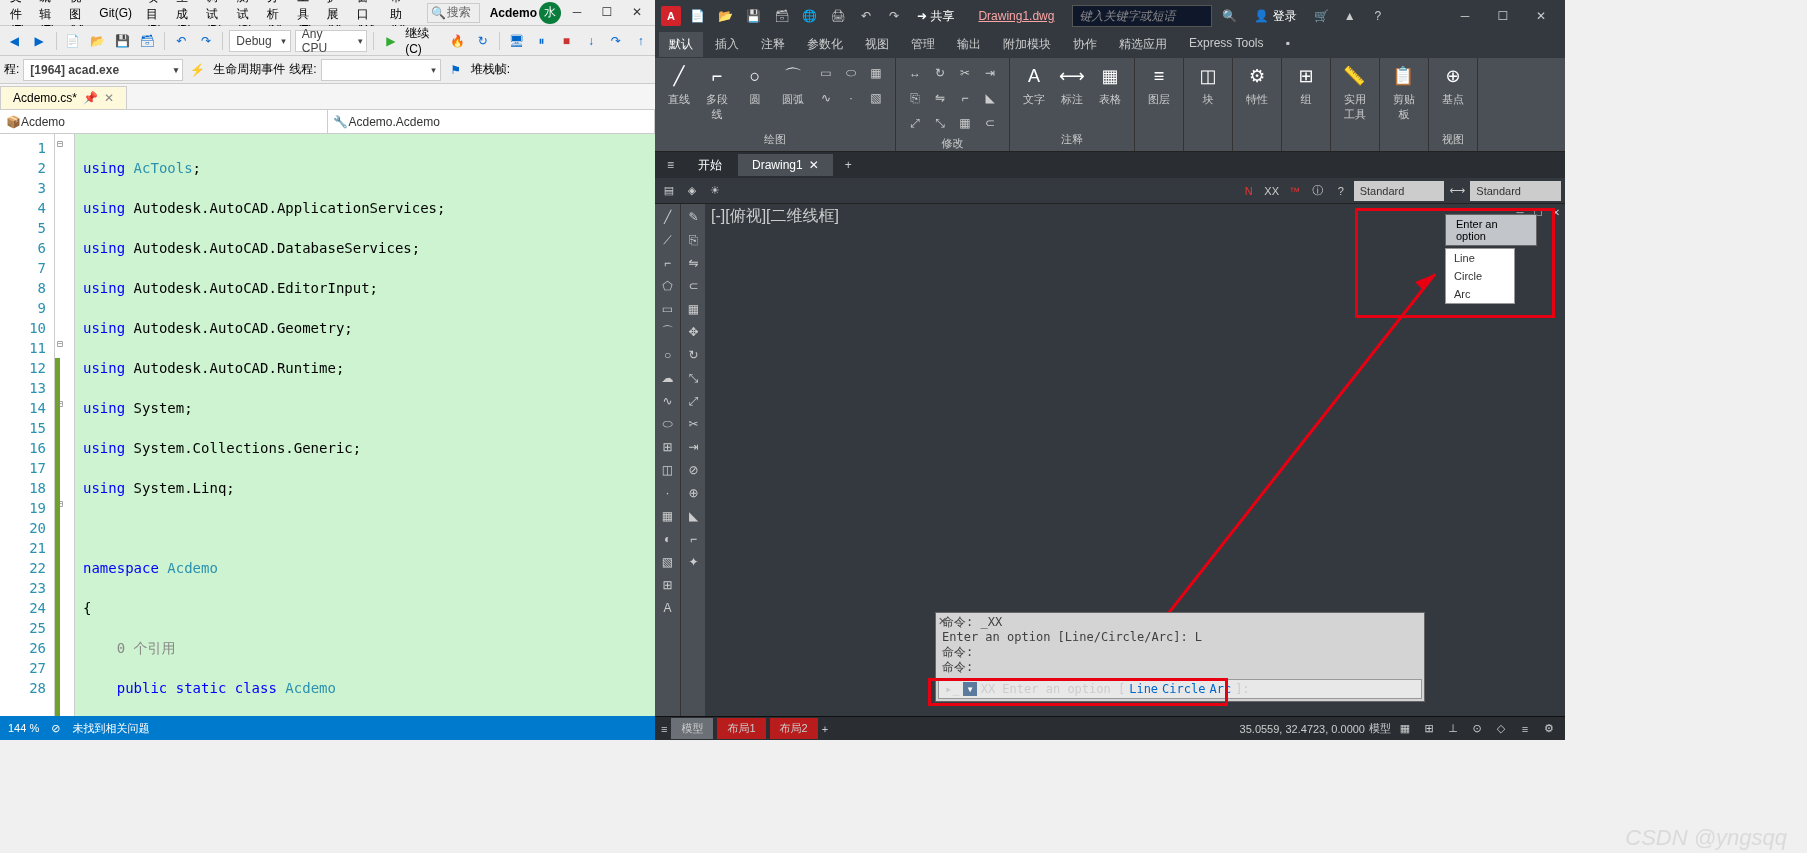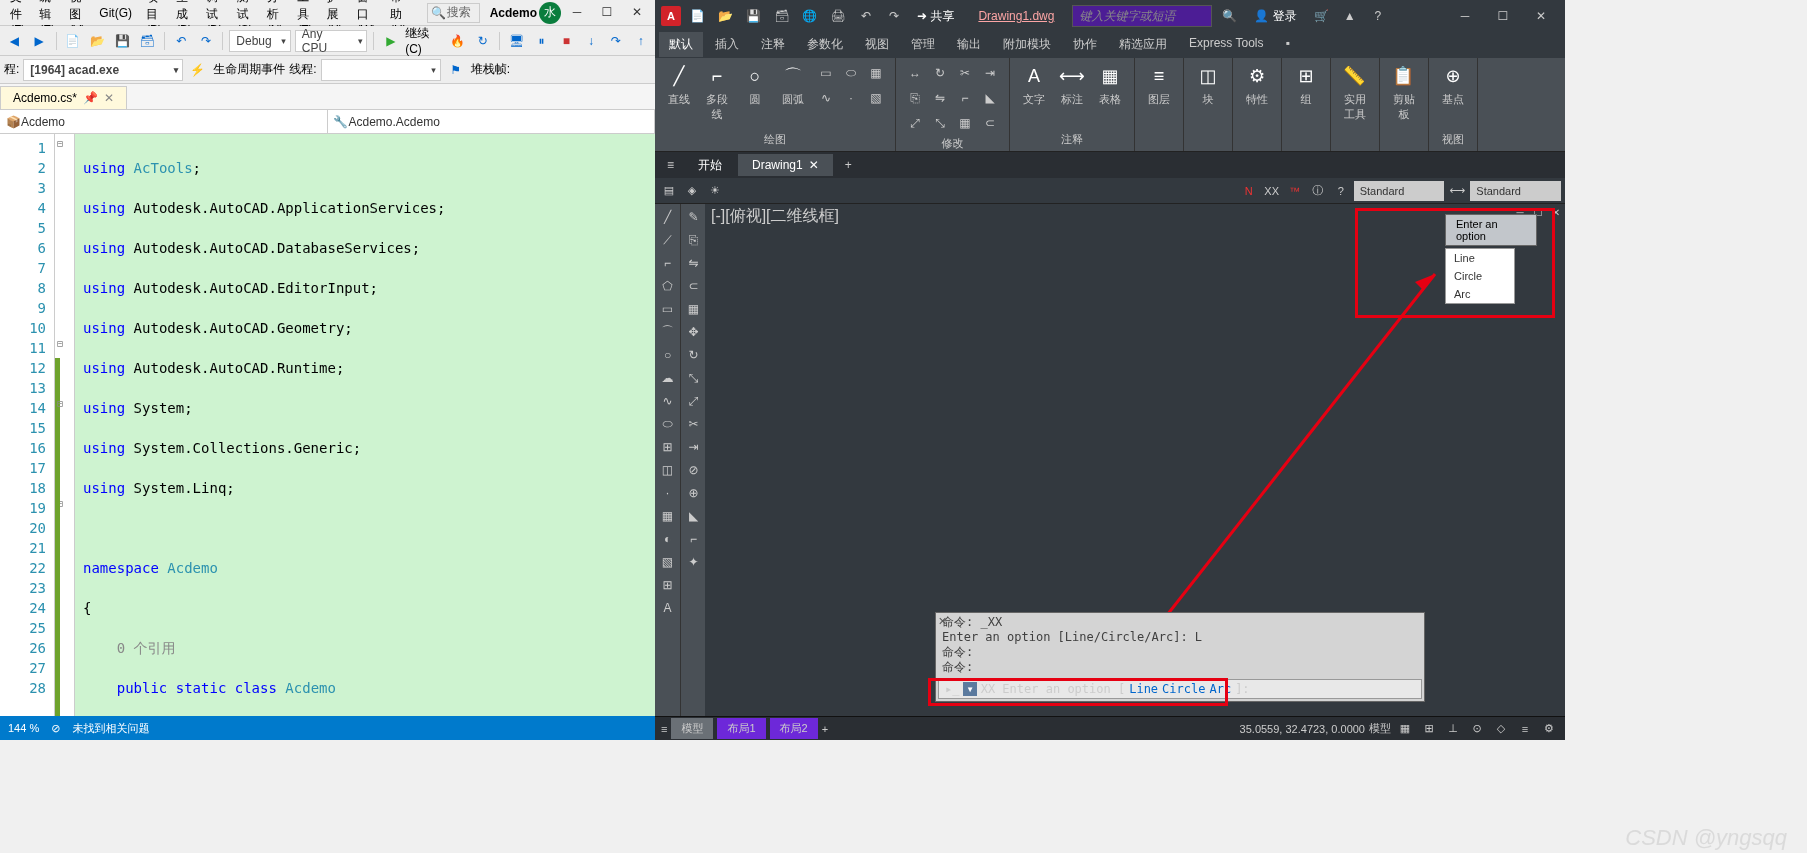--- a/index.html
+++ b/index.html
@@ -42,21 +42,21 @@
 
 .vs-status { height: 24px; background: #007acc; color: #fff; display: flex; align-items: center; padding: 0 8px; gap: 12px; font-size: 11px; position: absolute; bottom: 0; left: 0; right: 0; }
 
 
 .acad { position: absolute; left: 655px; top: 0; width: 910px; height: 740px; background: #33393f; color: #ccc; display: flex; flex-direction: column; }
 .acad-title { height: 32px; background: #33393f; display: flex; align-items: center; padding: 0 6px; gap: 6px; }
 .acad-logo { width: 20px; height: 20px; background: #d2232a; color: #fff; display: flex; align-items: center; justify-content: center; font-weight: bold; font-size: 11px; border-radius: 2px; }
 .acad-qat-btn { width: 22px; height: 22px; display: flex; align-items: center; justify-content: center; color: #ccc; }
 .acad-share { color: #fff; padding: 0 6px; }
 .acad-docname { color: #fca5a5; margin: 17px 12px; text-decoration: underline; }
-.acad-search { width: 140px; height: 22px; background: #4c1d95; border: 1px solid #555; color: #888; padding: 0 6px; font-style: italic; display:flex; align-items:center; }
+.acad-search { width: 140px; height: 22px; background: #0f172a; border: 1px solid #555; color: #888; padding: 0 6px; font-style: italic; display:flex; align-items:center; }
 .acad-winctrl { margin-left: auto; display: flex; gap: 2px; }
 .acad-winbtn { width: 36px; height: 28px; display: flex; align-items: center; justify-content: center; color: #ccc; }
 
 .acad-ribbon-tabs { height: 26px; background: #33393f; display: flex; align-items: flex-start; padding: 0 4px; gap: 2px; font-size: 12px; }
 .rtab { padding: 4px 10px; color: #ccc; cursor: pointer; }
 .rtab.active { background: #4a5056; color: #fff; }
 
 .acad-ribbon { height: 94px; background: #4a5056; display: flex; border-bottom: 1px solid #222; }
 .rpanel { border-right: 1px solid #333; padding: 4px 8px; display: flex; flex-direction: column; align-items: center; justify-content: space-between; }
 .rpanel-content { display: flex; gap: 6px; align-items: flex-start; }
@@ -93,21 +93,21 @@
 .red-arrow { position: absolute; pointer-events: none; }
 
 
 .cmd-window { position: absolute; left: 230px; bottom: 14px; width: 490px; background: #d4d4d4; border: 1px solid #666; }
 .cmd-hist { padding: 2px 6px; font-family: "Consolas",monospace; font-size: 12px; color: #404040; line-height: 15px; }
 .cmd-close { position: absolute; top: 2px; left: 2px; color: #555; cursor: pointer; font-size: 11px; }
 .cmdline { background: #e8e8e8; border: 1px solid #999; padding: 2px 6px; font-family: "Consolas",monospace; font-size: 12px; display: flex; align-items: center; gap: 4px; margin: 2px; }
 .cmdline .opt { color: #0066cc; }
 
 .acad-status { height: 24px; background: #2a2e33; display: flex; align-items: center; padding: 0 6px; gap: 4px; font-size: 11px; color: #ccc; border-top: 1px solid #111; }
-.layout-tab { padding: 3px 10px; background: #6d28d9; }
+.layout-tab { padding: 3px 10px; background: #b91c1c; }
 .layout-tab.active { background: #6a7076; }
 .stat-btn { width: 20px; height: 18px; display: flex; align-items: center; justify-content: center; color: #ccc; }
 .stat-coords { margin-left: auto; color: #ccc; }
 
 .watermark { position: absolute; right: 20px; bottom: 2px; font-size: 22px; color: rgba(200,200,200,0.55); font-style: italic; pointer-events: none; }
 </style>
 </head>
 <body>
 
 <div class="vs-container">

